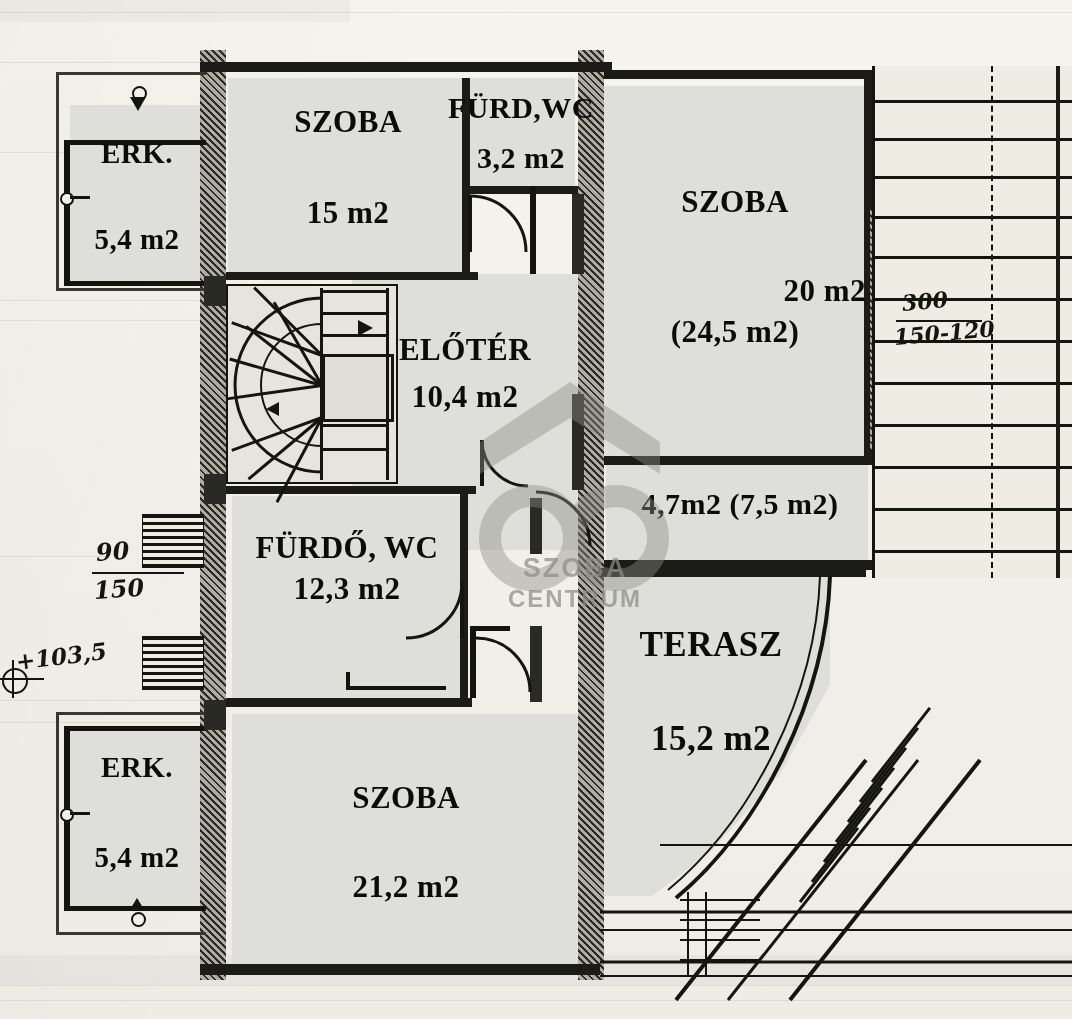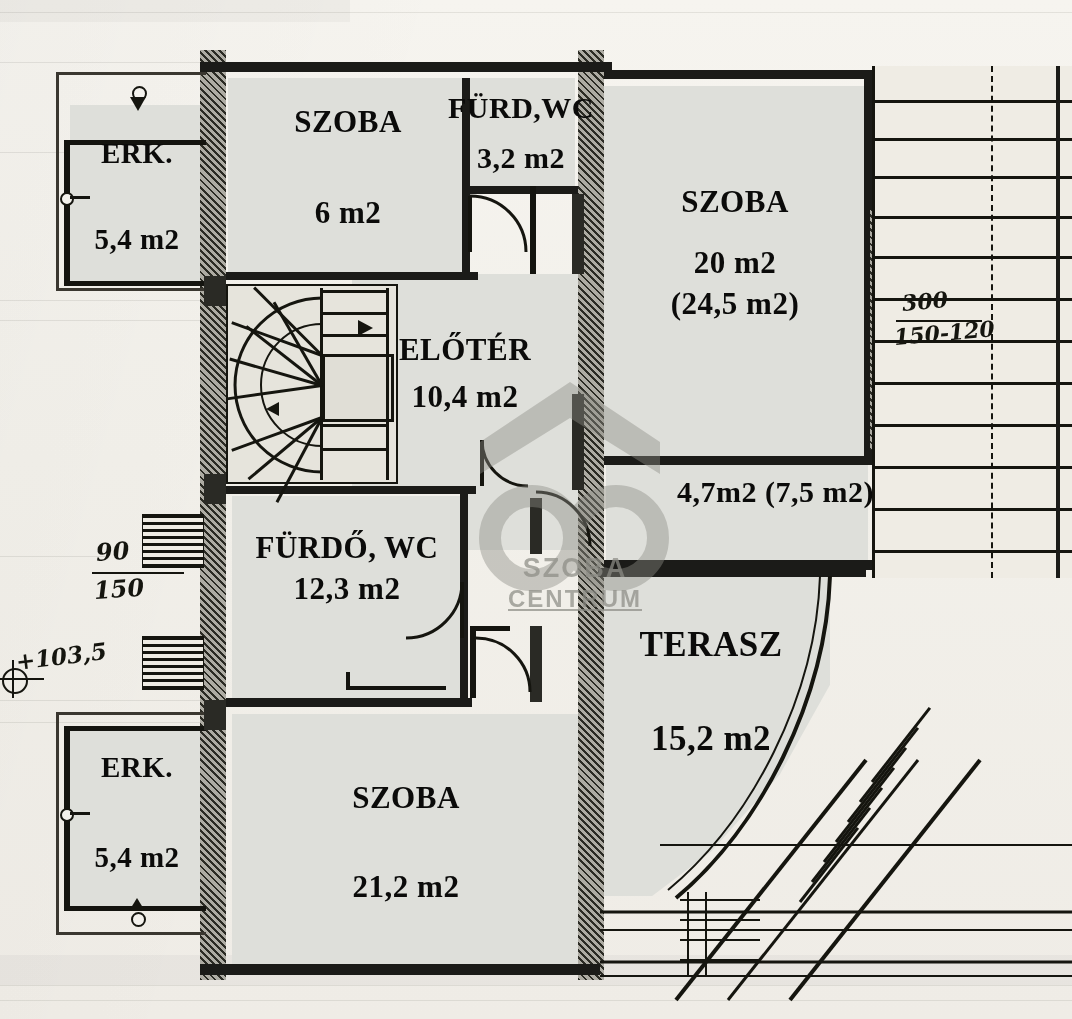--- a/index.html
+++ b/index.html
@@ -105,21 +105,21 @@
     left:470px;top:552px;width:210px;
     text-align:center;
     font-family:"Liberation Sans", sans-serif;
     font-weight:bold;
     color:#8d8d86;
     opacity:.72;
     letter-spacing:2px;
     pointer-events:none;
   }
   .wm-l1{font-size:27px;line-height:32px;}
-  .wm-l2{font-size:24px;line-height:30px;text-decoration:underline;}
+  .wm-l2{font-size:24px;line-height:30px;}
 
   
   .tread{position:absolute;background:#15150f;transform-origin:left center;}
   .stairbox{position:absolute;border:2px solid #15150f;box-sizing:border-box;background:#e9e7df;}
 </style>
 </head>
 <body>
 
 <div id="plan">
 
@@ -335,41 +335,41 @@
     </g>
   </svg>
 
   <div class="roomlabel" style="left:70px;top:134px;width:134px;font-size:29px;">
     <span class="nm">ERK.</span>
     <span class="ar" style="display:block;margin-top:48px;">5,4 m2</span>
   </div>
 
   <div class="roomlabel" style="left:228px;top:102px;width:240px;font-size:31px;">
     <span class="nm">SZOBA</span>
-    <span class="ar" style="display:block;margin-top:50px;">6 m2</span>
+    <span class="ar" style="display:block;margin-top:50px;">15 m2</span>
   </div>
 
   <div class="roomlabel" style="left:406px;top:88px;width:230px;font-size:30px;">
     <span class="nm">FÜRD,WC</span>
     <span class="ar" style="display:block;margin-top:10px;">3,2 m2</span>
   </div>
 
   <div class="roomlabel" style="left:604px;top:182px;width:262px;font-size:31px;">
     <span class="nm">SZOBA</span>
-    <span class="ar" style="display:block;margin-top:20px;">20 m2</span>
+    <span class="ar" style="display:block;margin-top:48px;text-align:right;">20 m2</span>
     <span class="ar" style="display:block;">(24,5 m2)</span>
   </div>
 
   <div class="roomlabel" style="left:352px;top:330px;width:226px;font-size:31px;">
     <span class="nm">ELŐTÉR</span>
     <span class="ar" style="display:block;margin-top:6px;">10,4 m2</span>
   </div>
 
   <div class="roomlabel" style="left:606px;top:466px;width:268px;font-size:30px;">
-    <span class="ar" style="display:block;margin-top:6px;text-align:right;">4,7m2 (7,5 m2)</span>
+    <span class="ar" style="display:block;margin-top:18px;">4,7m2 (7,5 m2)</span>
   </div>
 
   <div class="roomlabel" style="left:228px;top:528px;width:238px;font-size:31px;">
     <span class="nm">FÜRDŐ, WC</span>
     <span class="ar" style="display:block;">12,3 m2</span>
   </div>
 
   <div class="roomlabel" style="left:604px;top:622px;width:214px;font-size:35px;">
     <span class="nm">TERASZ</span>
     <span class="ar" style="display:block;margin-top:48px;">15,2 m2</span>

